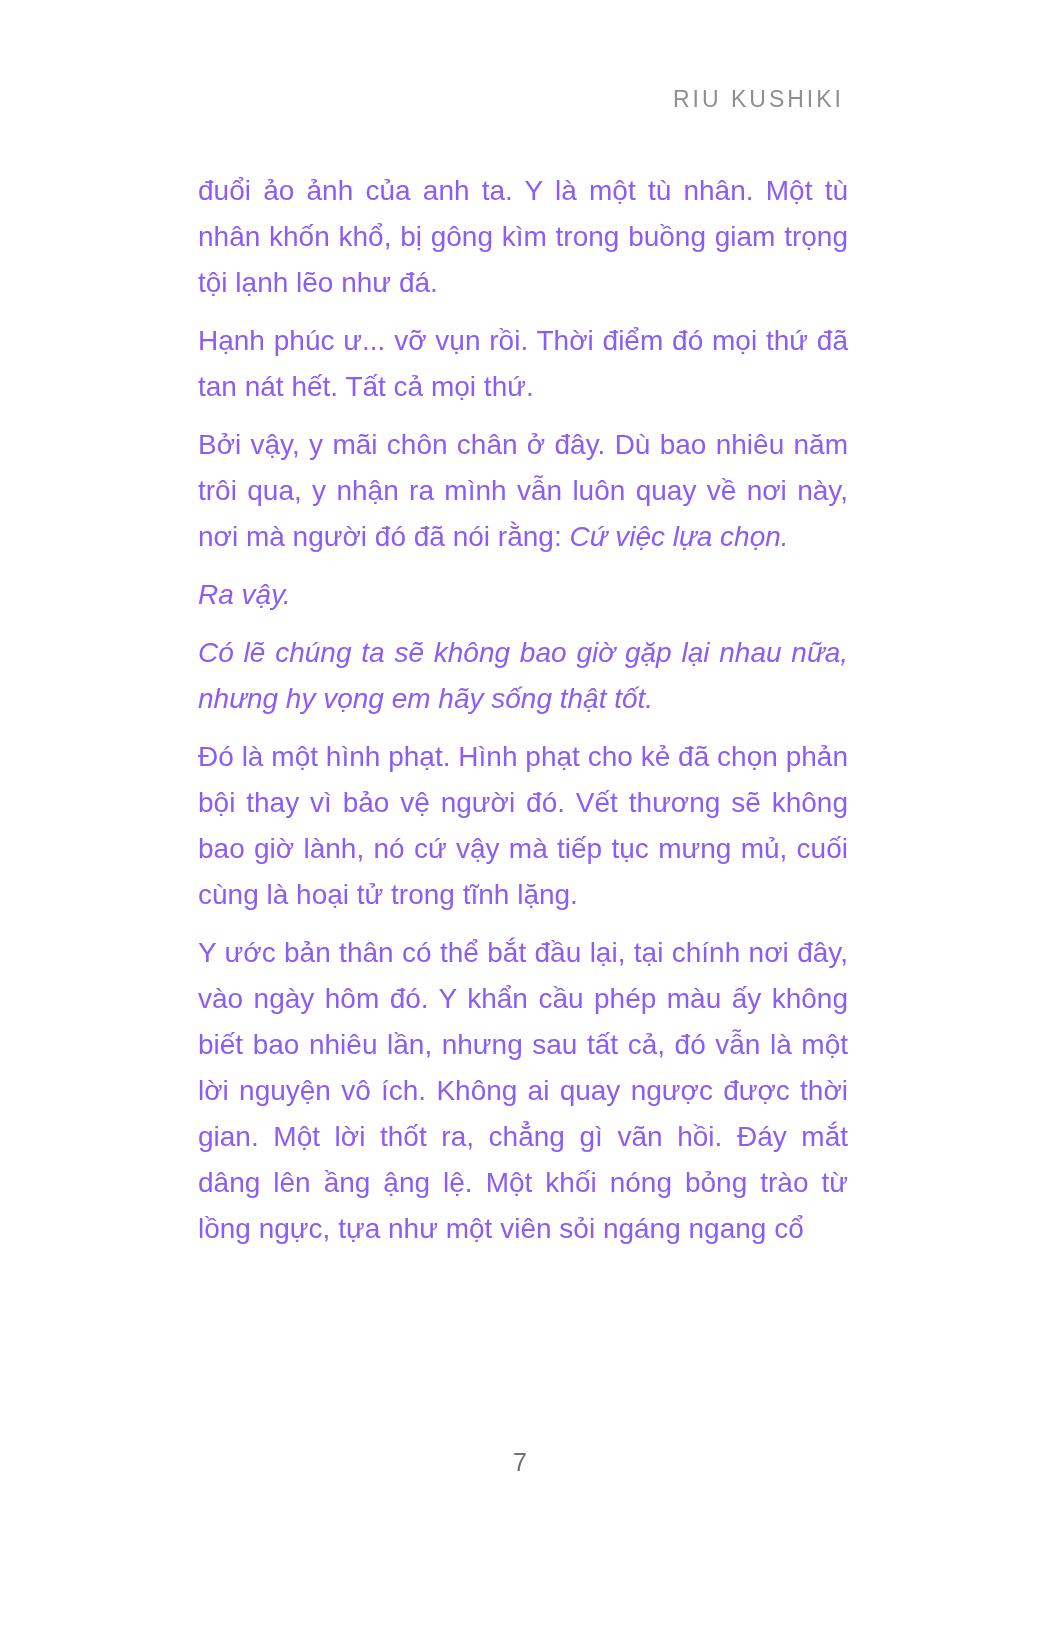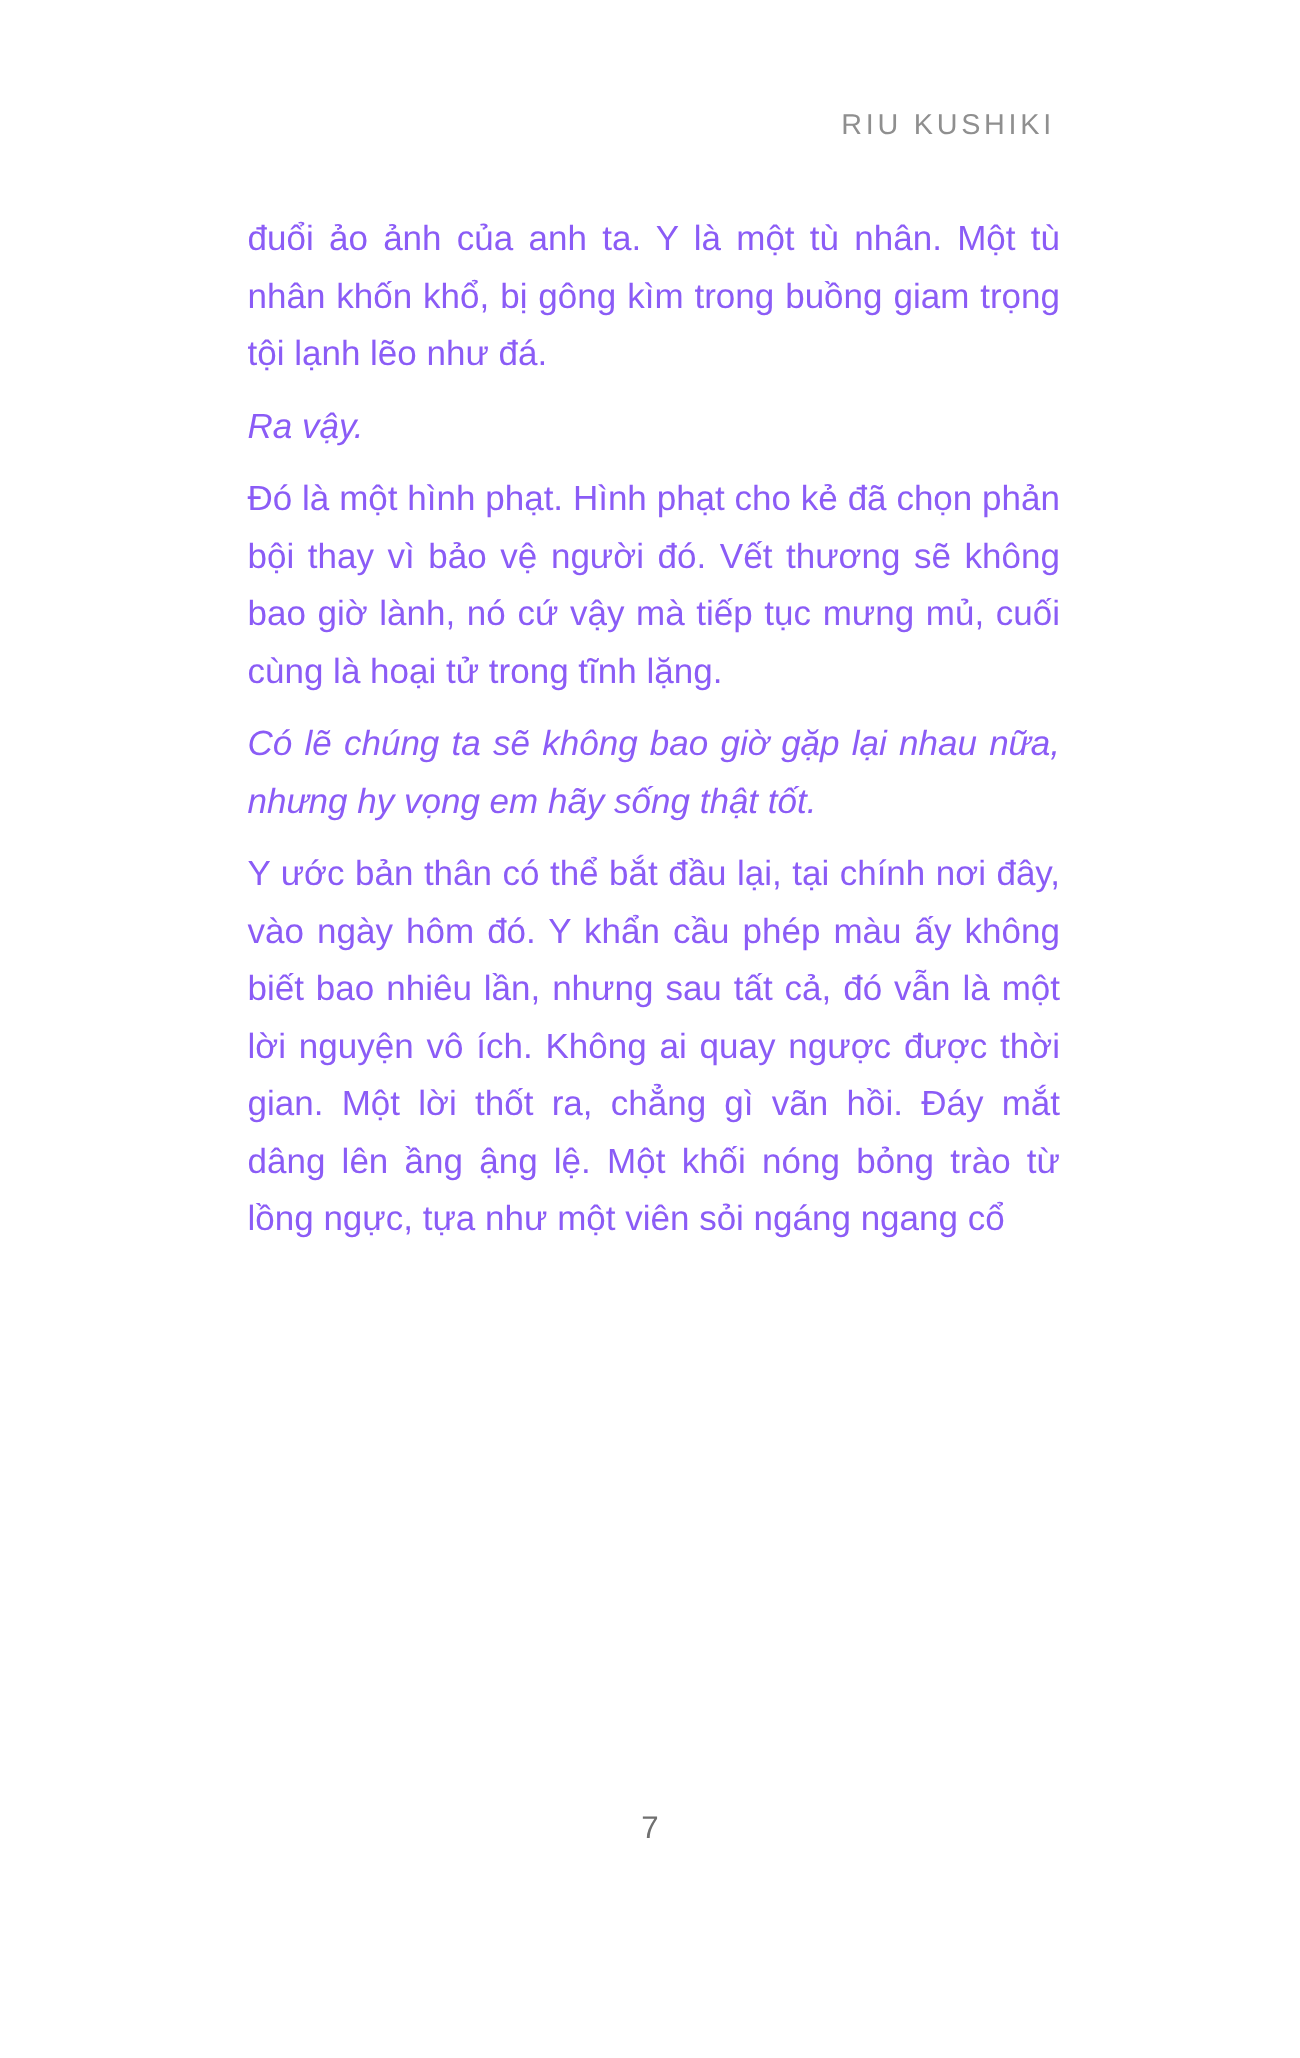--- a/index.html
+++ b/index.html
@@ -52,20 +52,22 @@
   }
 </style>
 </head>
 <body>
 
 <div class="page">
   <div class="running-head">RIU KUSHIKI</div>
 
   <div class="body-text">
       <p class="para"><span>đuổi ảo ảnh của anh ta. Y là một tù nhân. Một tù nhân khốn khổ, bị gông kìm trong buồng giam trọng tội lạnh lẽo như đá.</span></p>
+      <p class="para"><span>Hạnh phúc ư... vỡ vụn rồi. Thời điểm đó mọi thứ đã tan nát hết. Tất cả mọi thứ.</span></p>
+      <p class="para"><span>Bởi vậy, y mãi chôn chân ở đây. Dù bao nhiêu năm trôi qua, y nhận ra mình vẫn luôn quay về nơi này, nơi mà người đó đã nói rằng: </span><span class="seg-italic">Cứ việc lựa chọn.</span></p>
       <p class="para"><span class="seg-italic">Ra vậy.</span></p>
+      <p class="para"><span class="seg-italic">Có lẽ chúng ta sẽ không bao giờ gặp lại nhau nữa, nhưng hy vọng em hãy sống thật tốt.</span></p>
       <p class="para"><span>Đó là một hình phạt. Hình phạt cho kẻ đã chọn phản bội thay vì bảo vệ người đó. Vết thương sẽ không bao giờ lành, nó cứ vậy mà tiếp tục mưng mủ, cuối cùng là hoại tử trong tĩnh lặng.</span></p>
-      <p class="para"><span class="seg-italic">Có lẽ chúng ta sẽ không bao giờ gặp lại nhau nữa, nhưng hy vọng em hãy sống thật tốt.</span></p>
       <p class="para"><span>Y ước bản thân có thể bắt đầu lại, tại chính nơi đây, vào ngày hôm đó. Y khẩn cầu phép màu ấy không biết bao nhiêu lần, nhưng sau tất cả, đó vẫn là một lời nguyện vô ích. Không ai quay ngược được thời gian. Một lời thốt ra, chẳng gì vãn hồi. Đáy mắt dâng lên ầng ậng lệ. Một khối nóng bỏng trào từ lồng ngực, tựa như một viên sỏi ngáng ngang cổ</span></p>
     </div>
 
   <div class="page-number">7</div>
 </div>
 
 </body></html>

